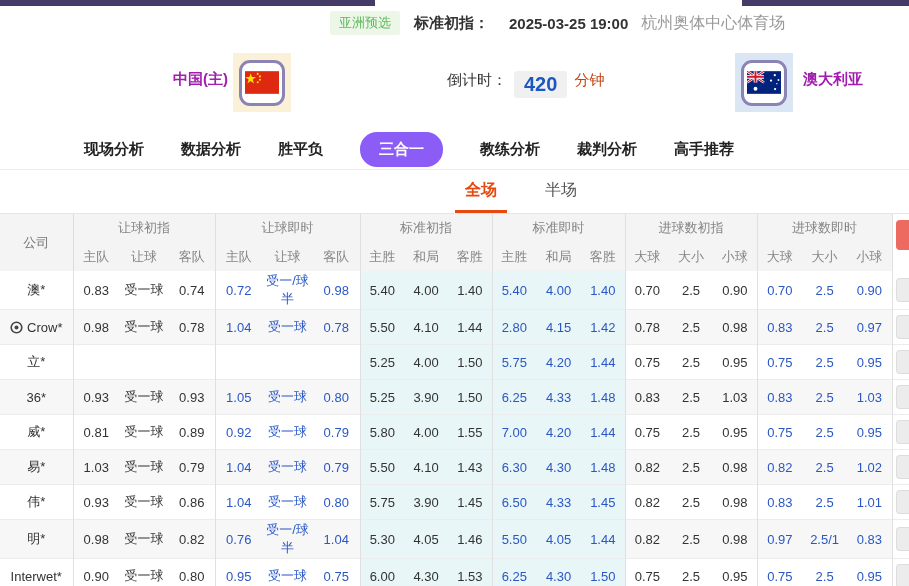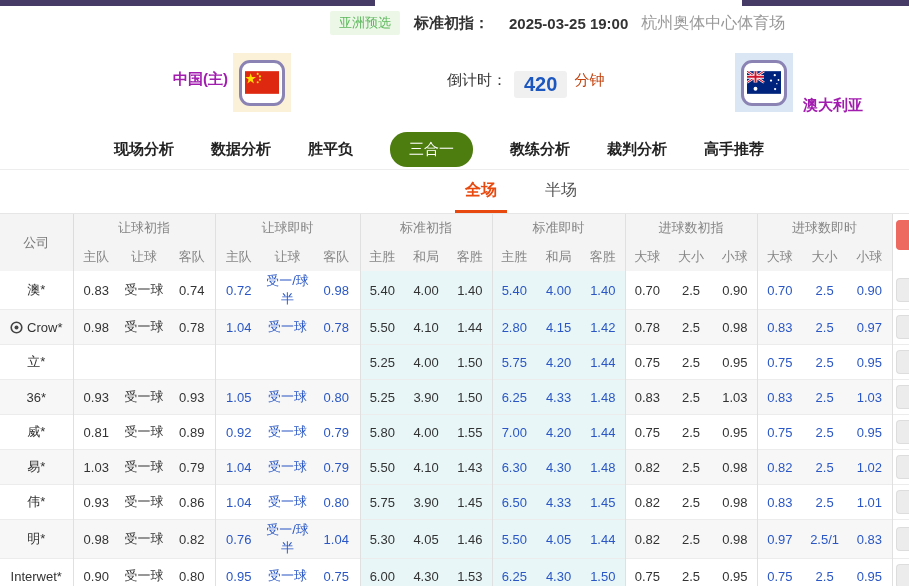--- a/index.html
+++ b/index.html
@@ -18,34 +18,34 @@
   
   .info-row { position:absolute; top:11px; left:0; width:738px; display:flex; align-items:center; }
   .league-badge { margin-left:330px; background:#edf7e8; color:#5cb85c; font-size:13px; padding:3px 9px; border-radius:2px; white-space:nowrap; }
   .kickoff { margin-left:14px; font-size:15px; font-weight:bold; color:#333; white-space:nowrap; }
   .kickoff-time { margin-left:20px; font-size:15px; font-weight:bold; color:#333; white-space:nowrap; }
   .venue { margin-left:13px; font-size:16px; color:#999; white-space:nowrap; }
 
   
   .team-name { position:absolute; top:70px; font-size:15px; font-weight:bold; color:#a21caf; white-space:nowrap; }
   .home-name { left:100px; width:128px; text-align:right; }
-  .away-name { left:803px;margin-top:26px; }
+  .away-name { left:803px; }
   .flag-box { position:absolute; top:53px; width:58px; height:59px; display:flex; align-items:center; justify-content:center; }
   .flag-box.home { left:233px; background:#fbf0d8; }
   .flag-box.away { left:735px; background:#dbe6f4; }
   .flag-frame { width:46px; height:46px; background:#fff; border:3px solid #8b83b4; border-radius:11px; display:flex; align-items:center; justify-content:center; }
   .countdown { position:absolute; top:71px; left:447px; display:flex; }
   .countdown-label { font-size:15px; color:#333; }
   .countdown-value { margin:0 7px; background:#f0f0f0; border-radius:3px; padding:2px 10px; color:#1c57c0; font-size:20px; font-weight:bold; }
   .countdown-unit { font-size:15px; color:#c2410c; }
 
   
-  .nav-row { position:absolute; top:130px; left:0; width:909px; height:40px; border-bottom:1px solid #ededed; display:flex; align-items:center; padding-left:114px; }
+  .nav-row { position:absolute; top:130px; left:0; width:909px; height:40px; border-bottom:1px solid #ededed; display:flex; align-items:center; padding-left:84px; }
   .nav-item { font-size:15px; font-weight:600; color:#222; margin-right:37px; white-space:nowrap; cursor:pointer; }
-  .nav-item.active { background:#4d7c0f; color:#fff; border-radius:17px; padding:8px 19px; font-weight:normal; }
+  .nav-item.active { background:#8b5cf6; color:#fff; border-radius:17px; padding:8px 19px; font-weight:bold; }
 
   
   .subtab-row { position:absolute; top:171px; left:0; width:909px; height:43px; border-bottom:1px solid #e6e6e6; display:flex; align-items:flex-end; padding-left:455px; }
   .subtab { font-size:16px; color:#555; padding:0 10px 12px 10px; margin-right:28px; cursor:pointer; }
   .subtab.active { color:#e8490f; font-weight:bold; border-bottom:3px solid #e8490f; padding-bottom:9px; }
 
   
   table.odds { position:absolute; top:214px; left:0; width:909px; border-collapse:collapse; table-layout:fixed; font-size:13px; }
   table.odds th { background:#f4f4f4; color:#858585; font-weight:normal; font-size:13px; }
   table.odds thead tr.grp th { height:28px; }

